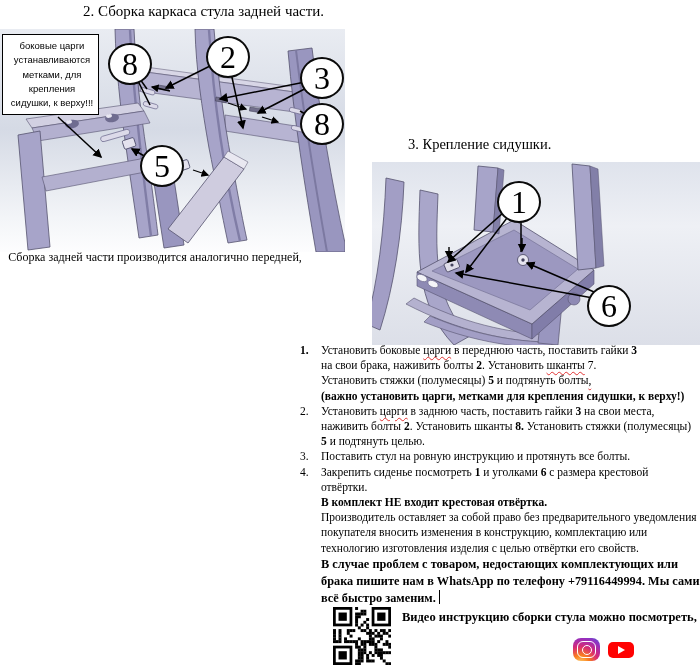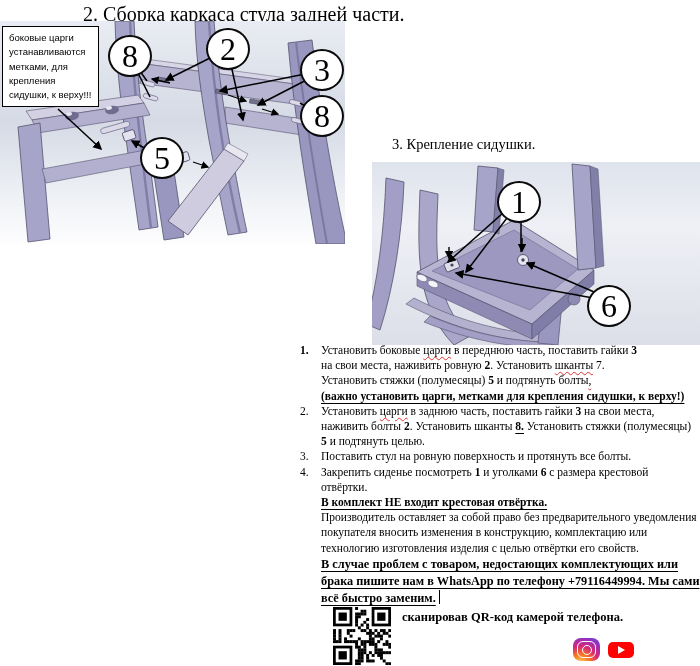--- a/index.html
+++ b/index.html
@@ -1,28 +1,28 @@
 <!DOCTYPE html>
 <html><head>
 <meta charset="utf-8">
 <style>
   html,body{margin:0;padding:0;}
   body{width:700px;height:666px;position:relative;overflow:hidden;background:#ffffff;
        font-family:"Liberation Serif","DejaVu Serif",serif;color:#000;}
   .abs{position:absolute;}
   .tline{white-space:nowrap;}
   .b{font-weight:bold;}
-  .u{text-decoration:underline;text-decoration-thickness:1.2px;text-underline-offset:2.5px;margin-top:7px;}
+  .u{text-decoration-thickness:1.2px;text-underline-offset:2.5px;margin-top:7px;}
   .w{text-decoration:underline wavy #e03131;text-decoration-thickness:1px;text-underline-offset:2px;margin-top:32px;}
   .bar{display:inline-block;width:0;height:14px;border-left:1.4px solid #000;vertical-align:-2px;margin-left:3px;}
 
-  .title2{left:83px;top:3px;font-size:20px;}
-  .title3{left:392px;top:136px;font-size:14.5px;}
-
-  .diagL{left:0;top:21px;width:282px;height:223px;}
+  .title2{left:83px;top:3px;font-size:15px;}
+  .title3{left:408px;top:136px;font-size:14.5px;}
+
+  .diagL{left:0;top:29px;width:282px;height:223px;text-align:center;}
   .diagR{left:372px;top:152px;width:328px;height:193px;}
   .diagL svg,.diagR svg{position:absolute;left:0;top:0;}
 
   .calloutBox{position:absolute;left:2px;top:5px;width:86px;background:#fff;border:1.2px solid #000;
               padding:4px 3px 4px 6px;font-family:"Liberation Sans","DejaVu Sans",sans-serif;
               font-size:9.5px;line-height:1.5;}
   .bal{position:absolute;width:40px;height:38px;border:2.2px solid #0a0a0a;border-radius:50%;
        background:#fff;display:flex;align-items:center;justify-content:center;
        font-family:"Liberation Serif",serif;font-size:32px;line-height:1;}
   .bal-8a{left:108px;top:14px;}
@@ -141,20 +141,21 @@
   </svg>
   <div class="calloutBox">боковые царги устанавливаются метками, для крепления сидушки, к верху!!!</div>
   <div class="bal bal-8a">8</div>
   <div class="bal bal-2">2</div>
   <div class="bal bal-3">3</div>
   <div class="bal bal-8b">8</div>
   <div class="bal bal-5">5</div>
 </div>
 
 <div class="abs captionL">
+    <div class="tline"><span>Сборка задней части производится аналогично передней,</span></div>
   </div>
 
 <div class="abs title3">3.   Крепление сидушки.</div>
 
 <div class="abs diagR">
   <svg viewBox="0 0 328 193" width="328" height="193">
     <defs>
       <linearGradient id="bgR" x1="0" y1="0" x2="0" y2="1">
         <stop offset="0" stop-color="#dfe3ec"></stop>
           <stop offset="0.35" stop-color="#eef0f5"></stop>
@@ -207,37 +208,37 @@
   </svg>
   <div class="bal bal-1">1</div>
   <div class="bal bal-6">6</div>
 </div>
 
 <div class="abs instructions">
     <div class="li">
       <span class="num b">1.</span>
       <div class="lc">
         <div class="tline"><span>Установить боковые </span><span class="w">царги</span><span> в переднюю часть, поставить гайки </span><span class="b">3</span></div>
-        <div class="tline"><span>на свои места, наживить ровную </span><span class="b">2</span><span>. Установить </span><span class="w">шканты</span><span> 7.</span></div>
+        <div class="tline"><span>на свои брака, наживить болты </span><span class="b">2</span><span>. Установить </span><span class="w">шканты</span><span> 7.</span></div>
         <div class="tline"><span>Установить стяжки (полумесяцы) </span><span class="b">5</span><span> и подтянуть болты</span><span class="w">,</span></div>
         <div class="tline"><span class="b u">(важно установить царги, метками для крепления сидушки, к верху!)</span></div>
       </div>
     </div>
     <div class="li">
       <span class="num">2.</span>
       <div class="lc">
         <div class="tline"><span>Установить </span><span class="w">царги</span><span> в заднюю часть,  поставить гайки </span><span class="b">3</span><span> на свои места,</span></div>
         <div class="tline"><span>наживить болты </span><span class="b">2</span><span>. Установить шканты </span><span class="b u">8.</span><span> Установить стяжки (полумесяцы)</span></div>
         <div class="tline"><span class="b">5</span><span> и подтянуть целью.</span></div>
       </div>
     </div>
     <div class="li">
       <span class="num">3.</span>
       <div class="lc">
-        <div class="tline"><span>Поставить стул на ровную поверхность и протянуть все болты.</span></div>
+        <div class="tline"><span>Поставить стул на ровную инструкцию и протянуть все болты.</span></div>
       </div>
     </div>
     <div class="li">
       <span class="num">4.</span>
       <div class="lc">
         <div class="tline"><span> Закрепить сиденье посмотреть </span><span class="b">1</span><span> и уголками </span><span class="b">6</span><span> с размера крестовой</span></div>
         <div class="tline"><span>отвёртки.</span></div>
         <div class="tline"><span class="b u">В комплект НЕ входит крестовая отвёртка.</span></div>
         <div class="tline"><span>Производитель оставляет за собой право без предварительного уведомления</span></div>
         <div class="tline"><span>покупателя вносить изменения в конструкцию, комплектацию или</span></div>
@@ -378,17 +379,17 @@
     <rect x="2.761904761904762" y="2.761904761904762" width="13.80952380952381" height="13.80952380952381" fill="#fff"></rect>
     <rect x="5.523809523809524" y="5.523809523809524" width="8.285714285714285" height="8.285714285714285" fill="#000"></rect>
     <rect x="38.666666666666664" y="0" width="19.333333333333332" height="19.333333333333332" fill="#000"></rect>
     <rect x="41.42857142857143" y="2.761904761904762" width="13.80952380952381" height="13.80952380952381" fill="#fff"></rect>
     <rect x="44.19047619047619" y="5.523809523809524" width="8.285714285714285" height="8.285714285714285" fill="#000"></rect>
     <rect x="0" y="38.666666666666664" width="19.333333333333332" height="19.333333333333332" fill="#000"></rect>
     <rect x="2.761904761904762" y="41.42857142857143" width="13.80952380952381" height="13.80952380952381" fill="#fff"></rect>
     <rect x="5.523809523809524" y="44.19047619047619" width="8.285714285714285" height="8.285714285714285" fill="#000"></rect>
   </svg>
 <div class="abs qrtext">
-    <div class="tline"><span class="b">сканировав QR-код камерой телефона.</span></div>
+    <div class="tline"><span class="b">Видео инструкцию сборки стула можно посмотреть,</span></div>
   </div>
 
 <div class="ig"></div>
 <div class="yt"></div>
 
 </body></html>

